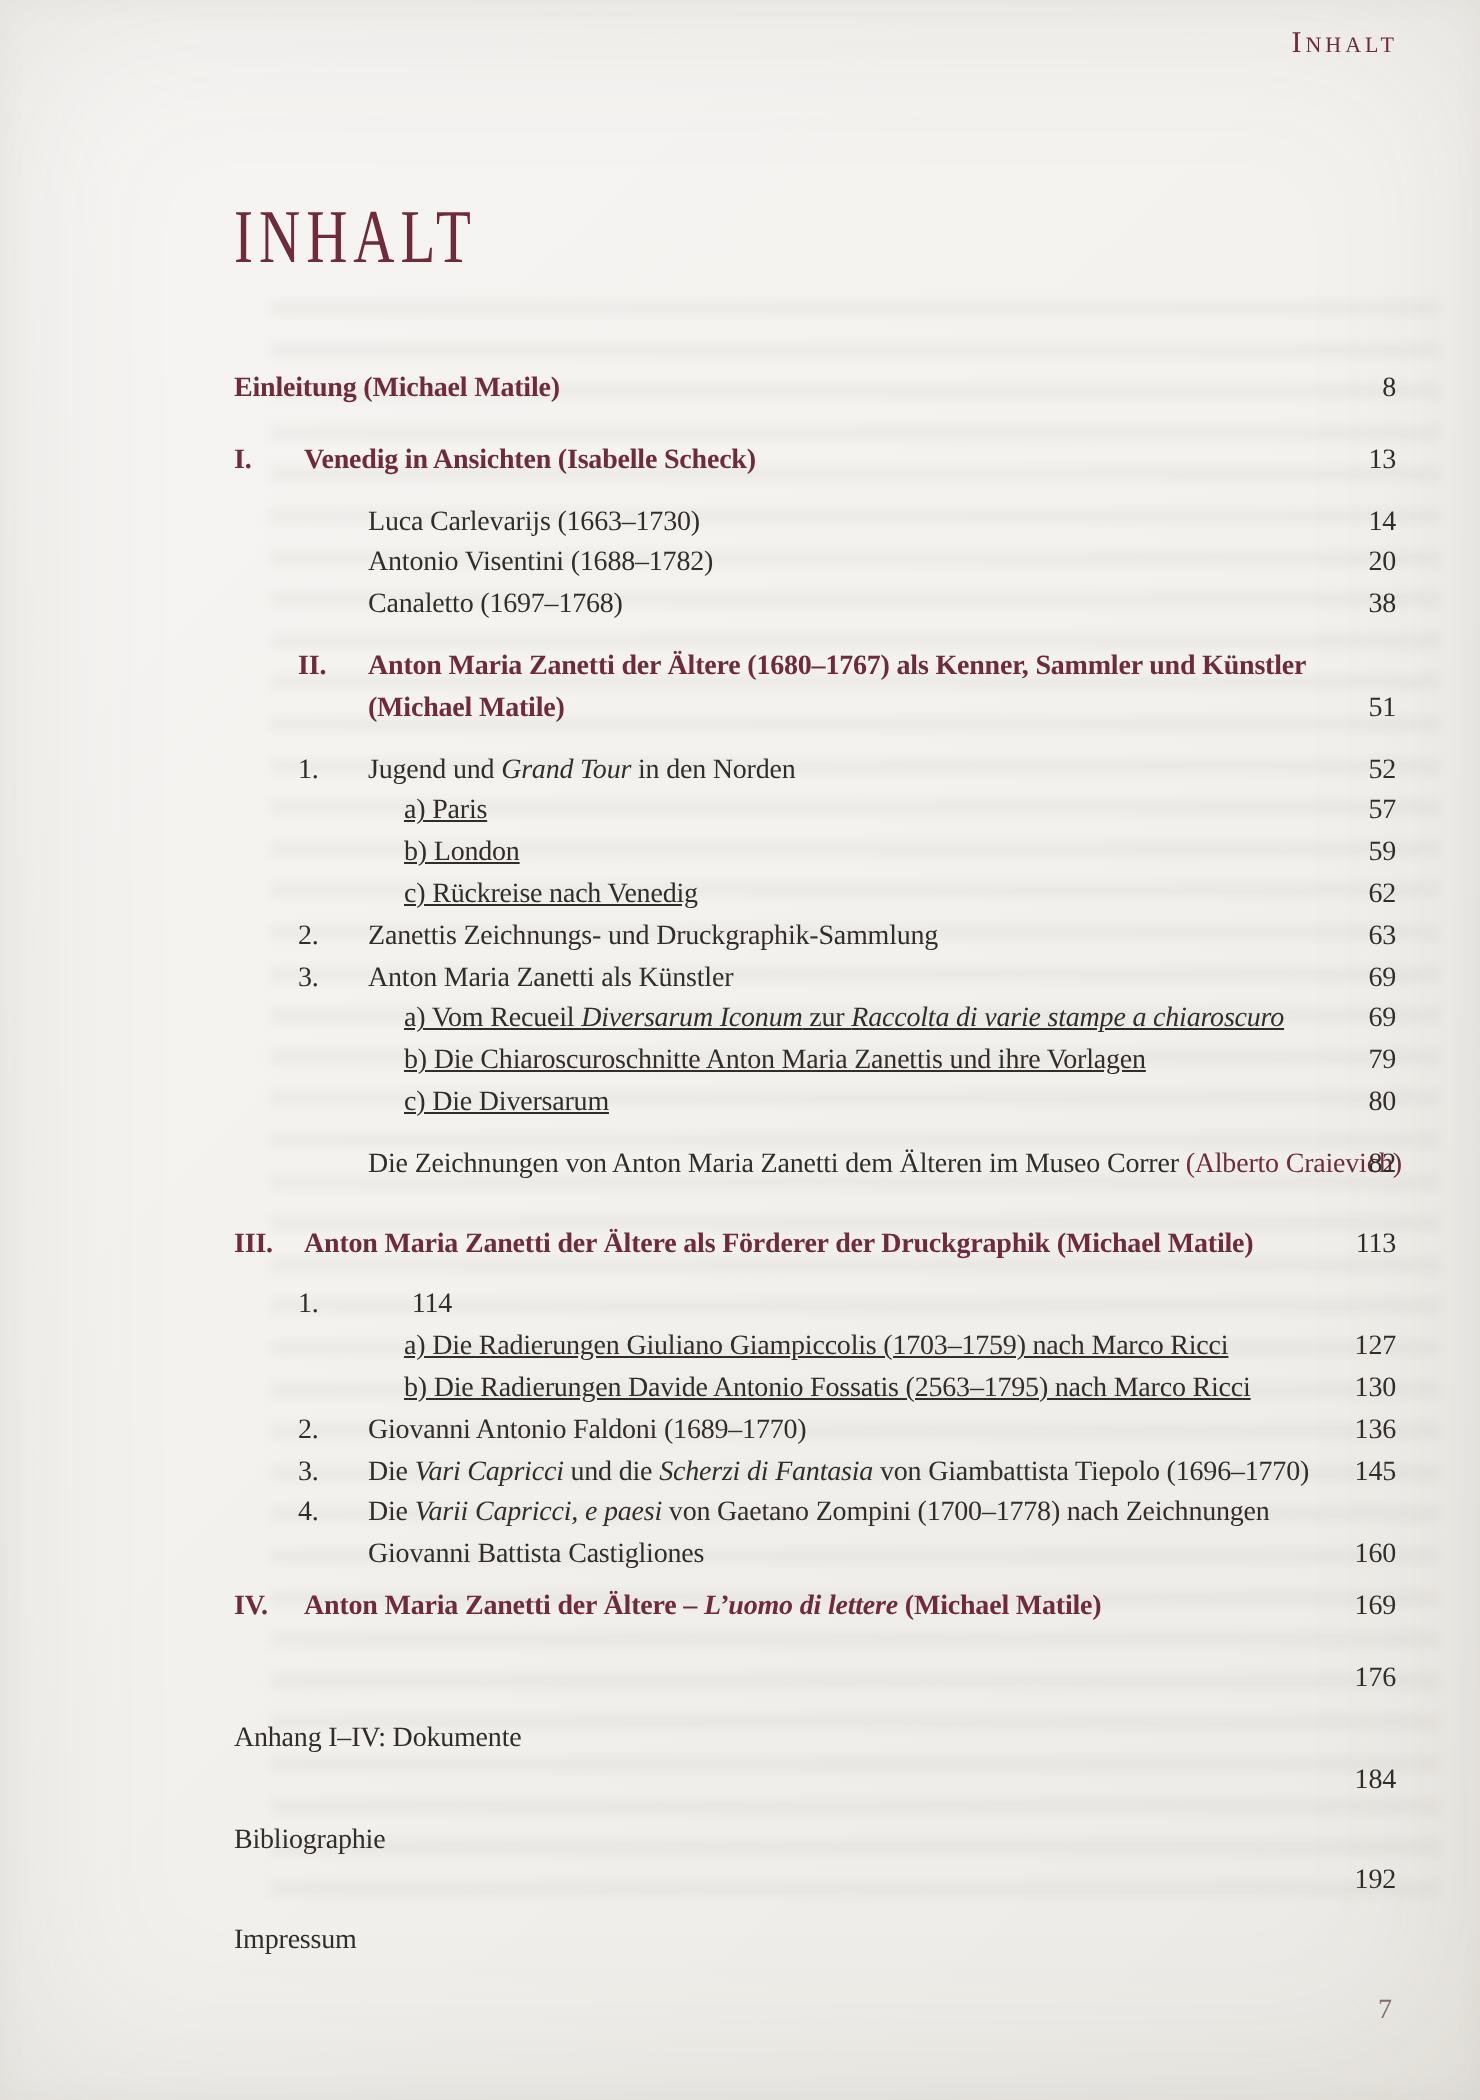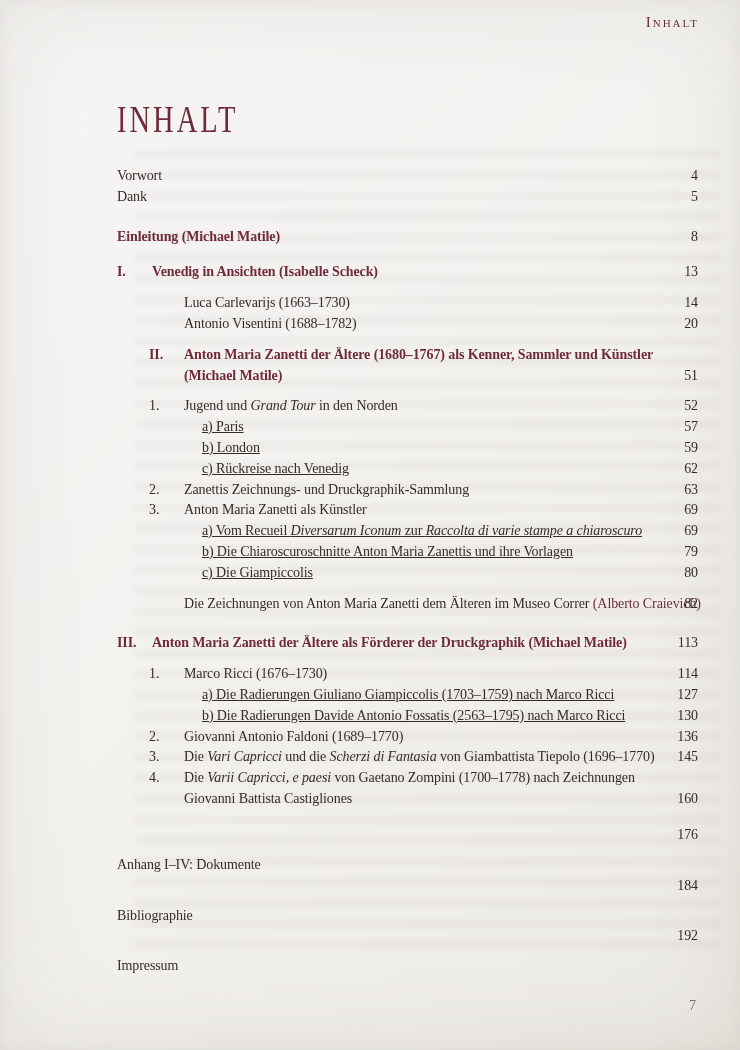--- a/index.html
+++ b/index.html
@@ -67,30 +67,20 @@
 </style>
 </head>
 <body>
 
 <div class="page">
   <div class="vignette"></div>
   <div class="bleed"></div>
   <div class="running-header">Inhalt</div>
   <h1 class="title">INHALT</h1>
   <div class="toc" id="toc">
-      <div class="toc-block">
-        <div class="toc-row v-plain">
-          <div class="txt"><span class="">Vorwort</span></div>
-          <div class="pg">4</div>
-        </div>
-        <div class="toc-row v-plain">
-          <div class="txt"><span class="">Dank</span></div>
-          <div class="pg">5</div>
-        </div>
-      </div>
       <div class="toc-block gap-xl">
         <div class="toc-row v-section">
           <div class="txt"><span class="">Einleitung (Michael Matile)</span></div>
           <div class="pg">8</div>
         </div>
       </div>
       <div class="toc-block gap-l">
         <div class="toc-row v-section">
           <div class="num">I.</div>
           <div class="txt"><span class="">Venedig in Ansichten (Isabelle Scheck)</span></div>
@@ -101,20 +91,25 @@
         <div class="toc-row v-plain">
           <div class="num"></div>
           <div class="txt"><span class="">Luca Carlevarijs (1663–1730)</span></div>
           <div class="pg">14</div>
         </div>
         <div class="toc-row v-plain">
           <div class="num"></div>
           <div class="txt"><span class="">Antonio Visentini (1688–1782)</span></div>
           <div class="pg">20</div>
         </div>
+        <div class="toc-row v-plain">
+          <div class="num"></div>
+          <div class="txt"><span class="">Canaletto (1697–1768)</span></div>
+          <div class="pg">38</div>
+        </div>
       </div>
       <div class="toc-block gap-m">
         <div class="toc-row v-section">
           <div class="num">II.</div>
           <div class="txt"><span class="">Anton Maria Zanetti der Ältere (1680–1767) als Kenner, Sammler und Künstler</span></div>
           <div class="pg"></div>
         </div>
         <div class="toc-row v-section">
           <div class="num"></div>
           <div class="txt"><span class="">(Michael Matile)</span></div>
@@ -157,42 +152,41 @@
           <div class="txt ind2"><span class="">a) Vom Recueil </span><span class="seg-i ">Diversarum Iconum</span><span class=""> zur </span><span class="seg-i ">Raccolta di varie stampe a chiaroscuro</span></div>
           <div class="pg">69</div>
         </div>
         <div class="toc-row v-plain">
           <div class="num"></div>
           <div class="txt ind2"><span class="">b) Die Chiaroscuroschnitte Anton Maria Zanettis und ihre Vorlagen</span></div>
           <div class="pg">79</div>
         </div>
         <div class="toc-row v-plain">
           <div class="num"></div>
-          <div class="txt ind2"><span class="">c) Die Giampiccolis</span></div>
+          <div class="txt ind2"><span class="">c) Die Diversarum</span></div>
           <div class="pg">80</div>
         </div>
       </div>
       <div class="toc-block gap-m">
         <div class="toc-row v-plain">
           <div class="num"></div>
           <div class="txt"><span class="">Die Zeichnungen von Anton Maria Zanetti dem Älteren im Museo Correr </span><span class="seg-accent">(Alberto Craievich)</span></div>
           <div class="pg">82</div>
         </div>
       </div>
       <div class="toc-block gap-xl">
         <div class="toc-row v-section">
           <div class="num">III.</div>
           <div class="txt"><span class="">Anton Maria Zanetti der Ältere als Förderer der Druckgraphik (Michael Matile)</span></div>
           <div class="pg">113</div>
         </div>
       </div>
       <div class="toc-block gap-m">
         <div class="toc-row v-plain">
           <div class="num">1.</div>
-          <div class="txt"><span class="">Marco Ricci (1676–1730)</span></div>
           <div class="pg">114</div>
         </div>
         <div class="toc-row v-plain">
           <div class="num"></div>
           <div class="txt ind2"><span class="">a) Die Radierungen Giuliano Giampiccolis (1703–1759) nach Marco Ricci</span></div>
           <div class="pg">127</div>
         </div>
         <div class="toc-row v-plain">
           <div class="num"></div>
           <div class="txt ind2"><span class="">b) Die Radierungen Davide Antonio Fossatis (2563–1795) nach Marco Ricci</span></div>
@@ -210,20 +204,27 @@
         </div>
         <div class="toc-row v-plain">
           <div class="num">4.</div>
           <div class="txt"><span class="">Die </span><span class="seg-i ">Varii Capricci, e paesi</span><span class=""> von Gaetano Zompini (1700–1778) nach Zeichnungen</span></div>
           <div class="pg"></div>
         </div>
         <div class="toc-row v-plain">
           <div class="num"></div>
           <div class="txt"><span class="">Giovanni Battista Castigliones</span></div>
           <div class="pg">160</div>
+        </div>
+      </div>
+      <div class="toc-block gap-s">
+        <div class="toc-row v-section">
+          <div class="num">IV.</div>
+          <div class="txt"><span class="">Anton Maria Zanetti der Ältere – </span><span class="seg-i ">L’uomo di lettere</span><span class=""> (Michael Matile)</span></div>
+          <div class="pg">169</div>
         </div>
       </div>
       <div class="toc-block gap-l">
         <div class="toc-row v-strong">
           <div class="txt"><span class="">Anhang I–IV: Dokumente</span></div>
           <div class="pg">176</div>
         </div>
         <div class="toc-row v-strong">
           <div class="txt"><span class="">Bibliographie</span></div>
           <div class="pg">184</div>

